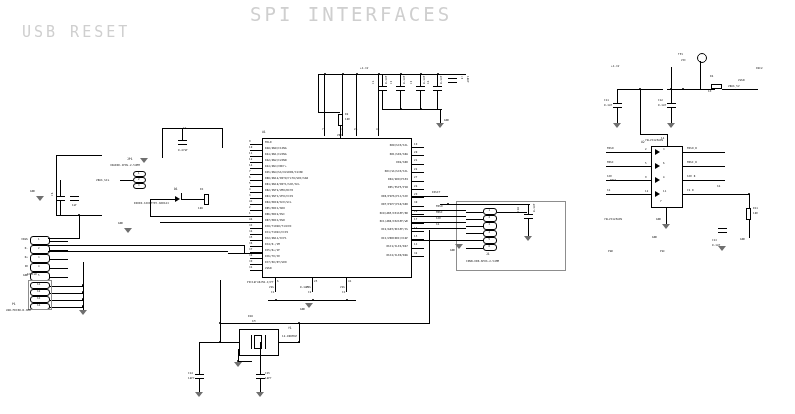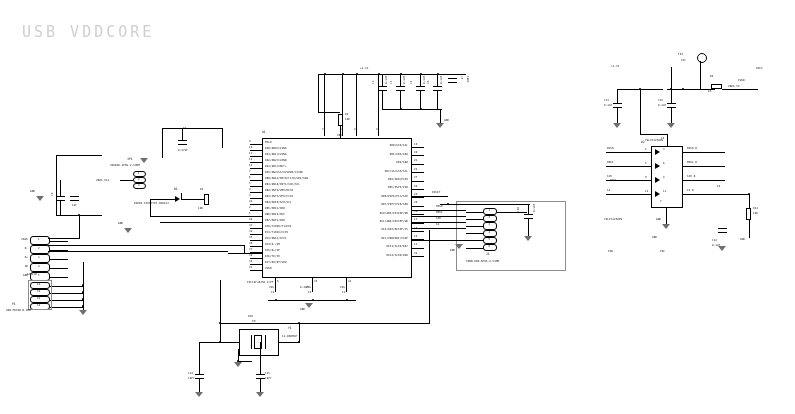--- a/index.html
+++ b/index.html
@@ -25,21 +25,22 @@
   .tri{position:absolute;width:0;height:0;border-top:3.2px solid transparent;
        border-bottom:3.2px solid transparent;border-left:5.5px solid #000;}
   .pinrow{position:absolute;border:0.6px solid #000;box-sizing:border-box;background:#fff;}
   .xtal{position:absolute;border:0.7px solid #000;box-sizing:border-box;background:#fff;}
 </style>
 </head>
 <body>
 
 <div class="sheet">
 
-  <div class="t title2" style="left:22px;top:25px;">USB VDDCORE</div>
+  <div class="t title" style="left:250px;top:5px;">SPI INTERFACES</div>
+  <div class="t title2" style="left:22px;top:25px;">USB RESET</div>
 
   <div class="box" style="left:262px;top:138px;width:150px;height:140px;"></div>
   <div class="t lbl3" style="left:262px;top:131px;">U1</div>
   <div class="t lbl" style="left:247px;top:282px;">PIC18F46J50-I/PT</div>
 
   <div id="mcu-left">
       <div class="w h" style="left:250px;top:144px;width:12px;"></div>
       <div class="t lbl" style="left:249px;top:140.6px;">9</div>
       <div class="t lbl" style="left:265px;top:142.4px;">MCLR</div>
       <div class="w h" style="left:250px;top:150px;width:12px;"></div>

